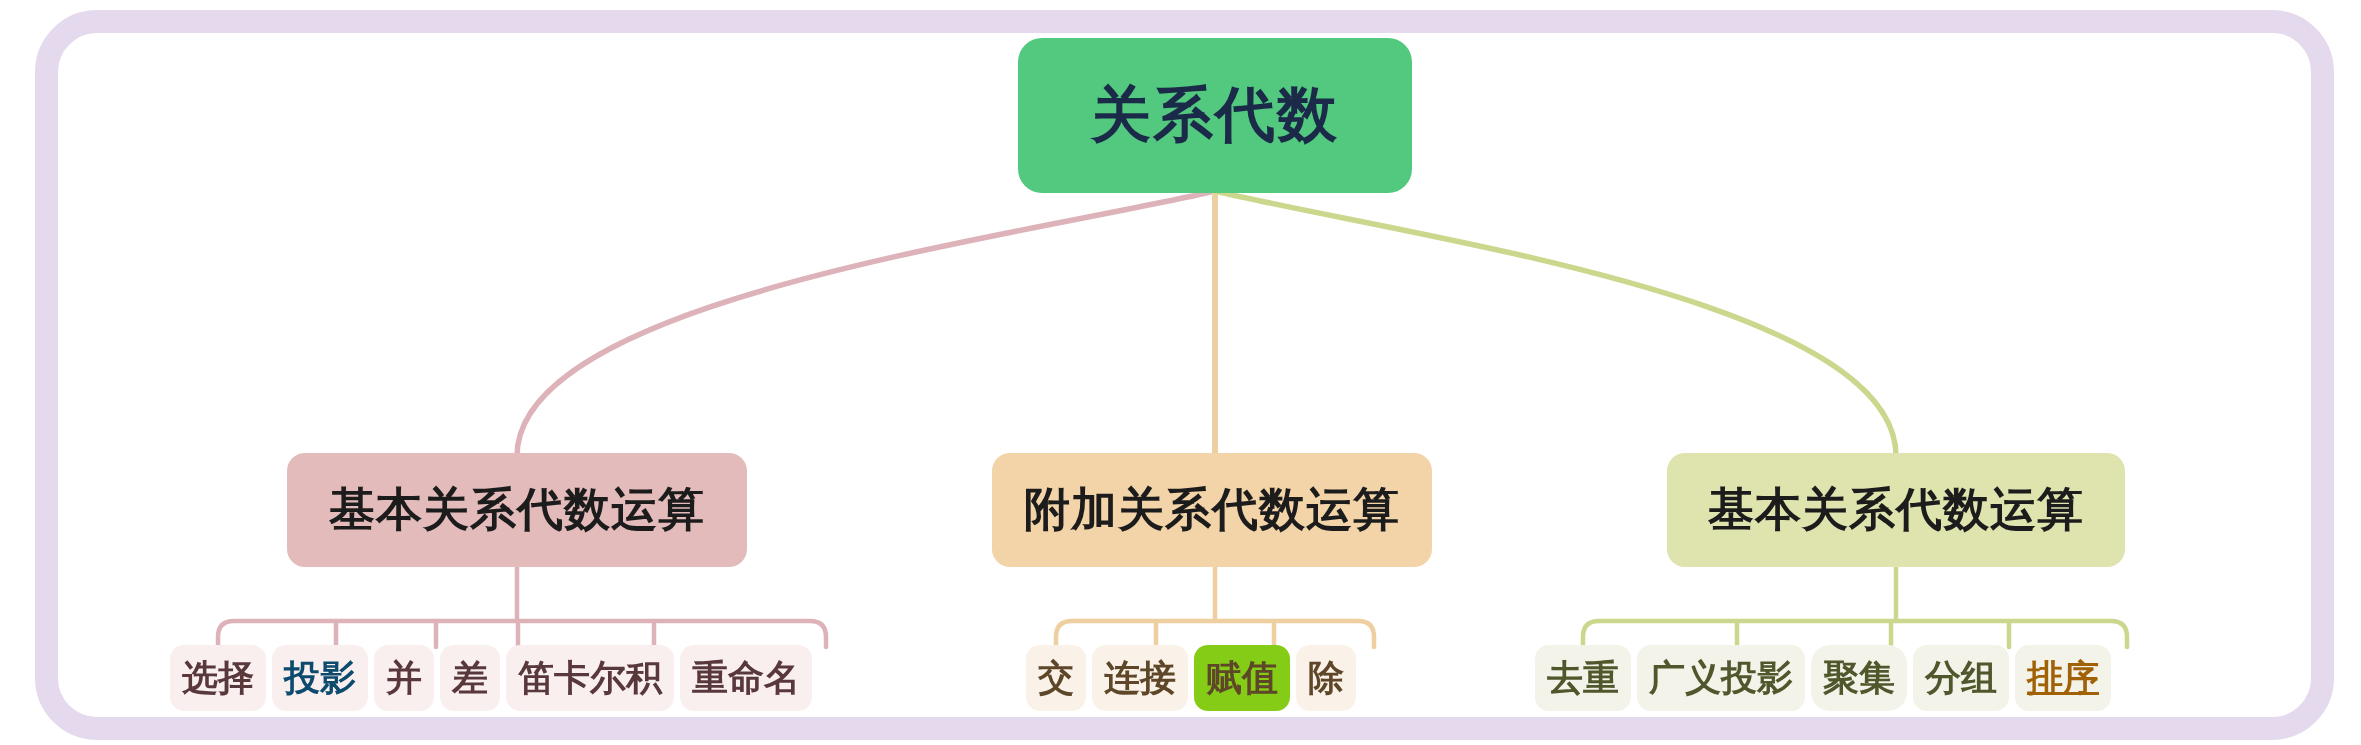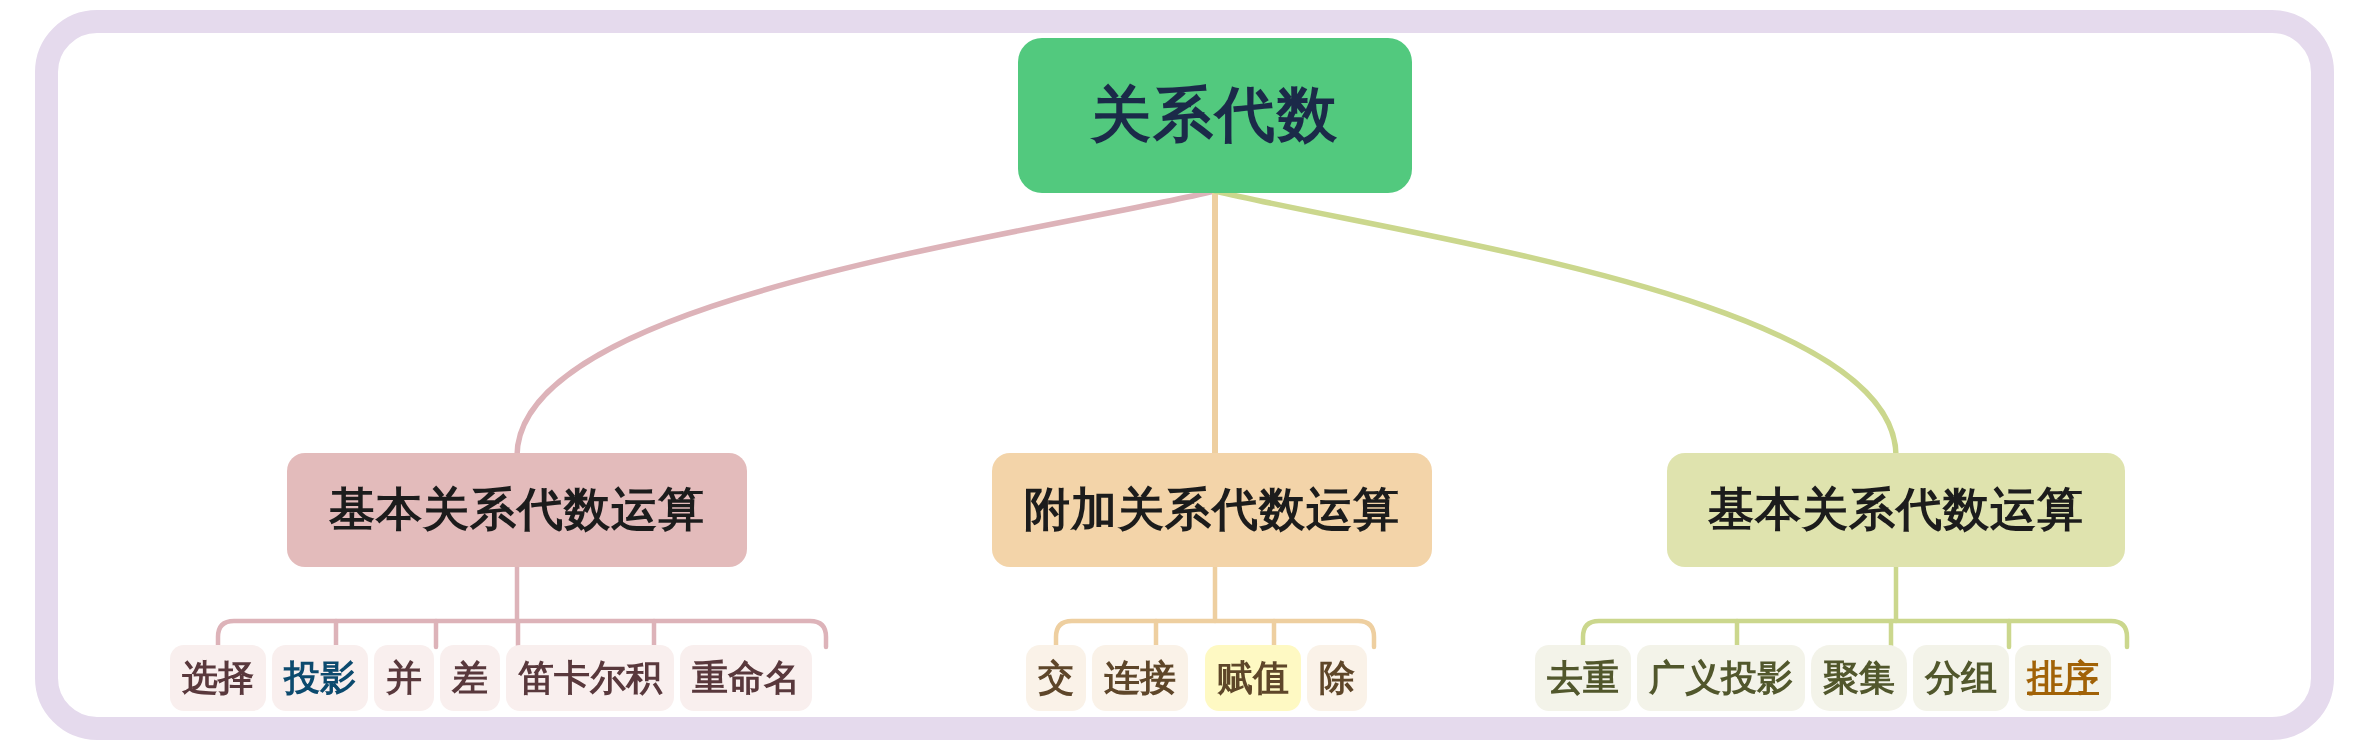--- a/index.html
+++ b/index.html
@@ -120,21 +120,21 @@
       <div class="leaf" style="background: rgb(249, 239, 238); color: rgb(89, 56, 60);">选择</div>
       <div class="leaf" style="background: rgb(249, 239, 238); color: #0c4a6e;">投影</div>
       <div class="leaf" style="background: rgb(249, 239, 238); color: rgb(89, 56, 60);">并</div>
       <div class="leaf" style="background: rgb(249, 239, 238); color: rgb(89, 56, 60);">差</div>
       <div class="leaf" style="background: rgb(249, 239, 238); color: rgb(89, 56, 60);">笛卡尔积</div>
       <div class="leaf" style="background: rgb(249, 239, 238); color: rgb(89, 56, 60);">重命名</div>
     </div>
   <div class="leaf-group" id="g1">
       <div class="leaf" style="background: rgb(250, 242, 232); color: rgb(94, 70, 41);">交</div>
       <div class="leaf" style="background: rgb(250, 242, 232); color: rgb(94, 70, 41);">连接</div>
-      <div class="leaf" style="background: #fef9c3; color: rgb(94, 70, 41); margin-left: 11px;">赋值</div>
+      <div class="leaf" style="background: #84cc16; color: rgb(94, 70, 41);">赋值</div>
       <div class="leaf" style="background: rgb(250, 242, 232); color: rgb(94, 70, 41);">除</div>
     </div>
   <div class="leaf-group" id="g2">
       <div class="leaf" style="background: rgb(243, 243, 233); color: rgb(81, 87, 44);">去重</div>
       <div class="leaf" style="background: rgb(243, 243, 233); color: rgb(81, 87, 44);">广义投影</div>
       <div class="leaf" style="background: rgb(243, 243, 233); color: rgb(81, 87, 44); border-radius: 19px;">聚集</div>
       <div class="leaf" style="background: rgb(243, 243, 233); color: rgb(81, 87, 44);">分组</div>
       <div class="leaf" style="background: rgb(243, 243, 233); color: #a16207; text-decoration: underline;">排序</div>
     </div>
 </div>

